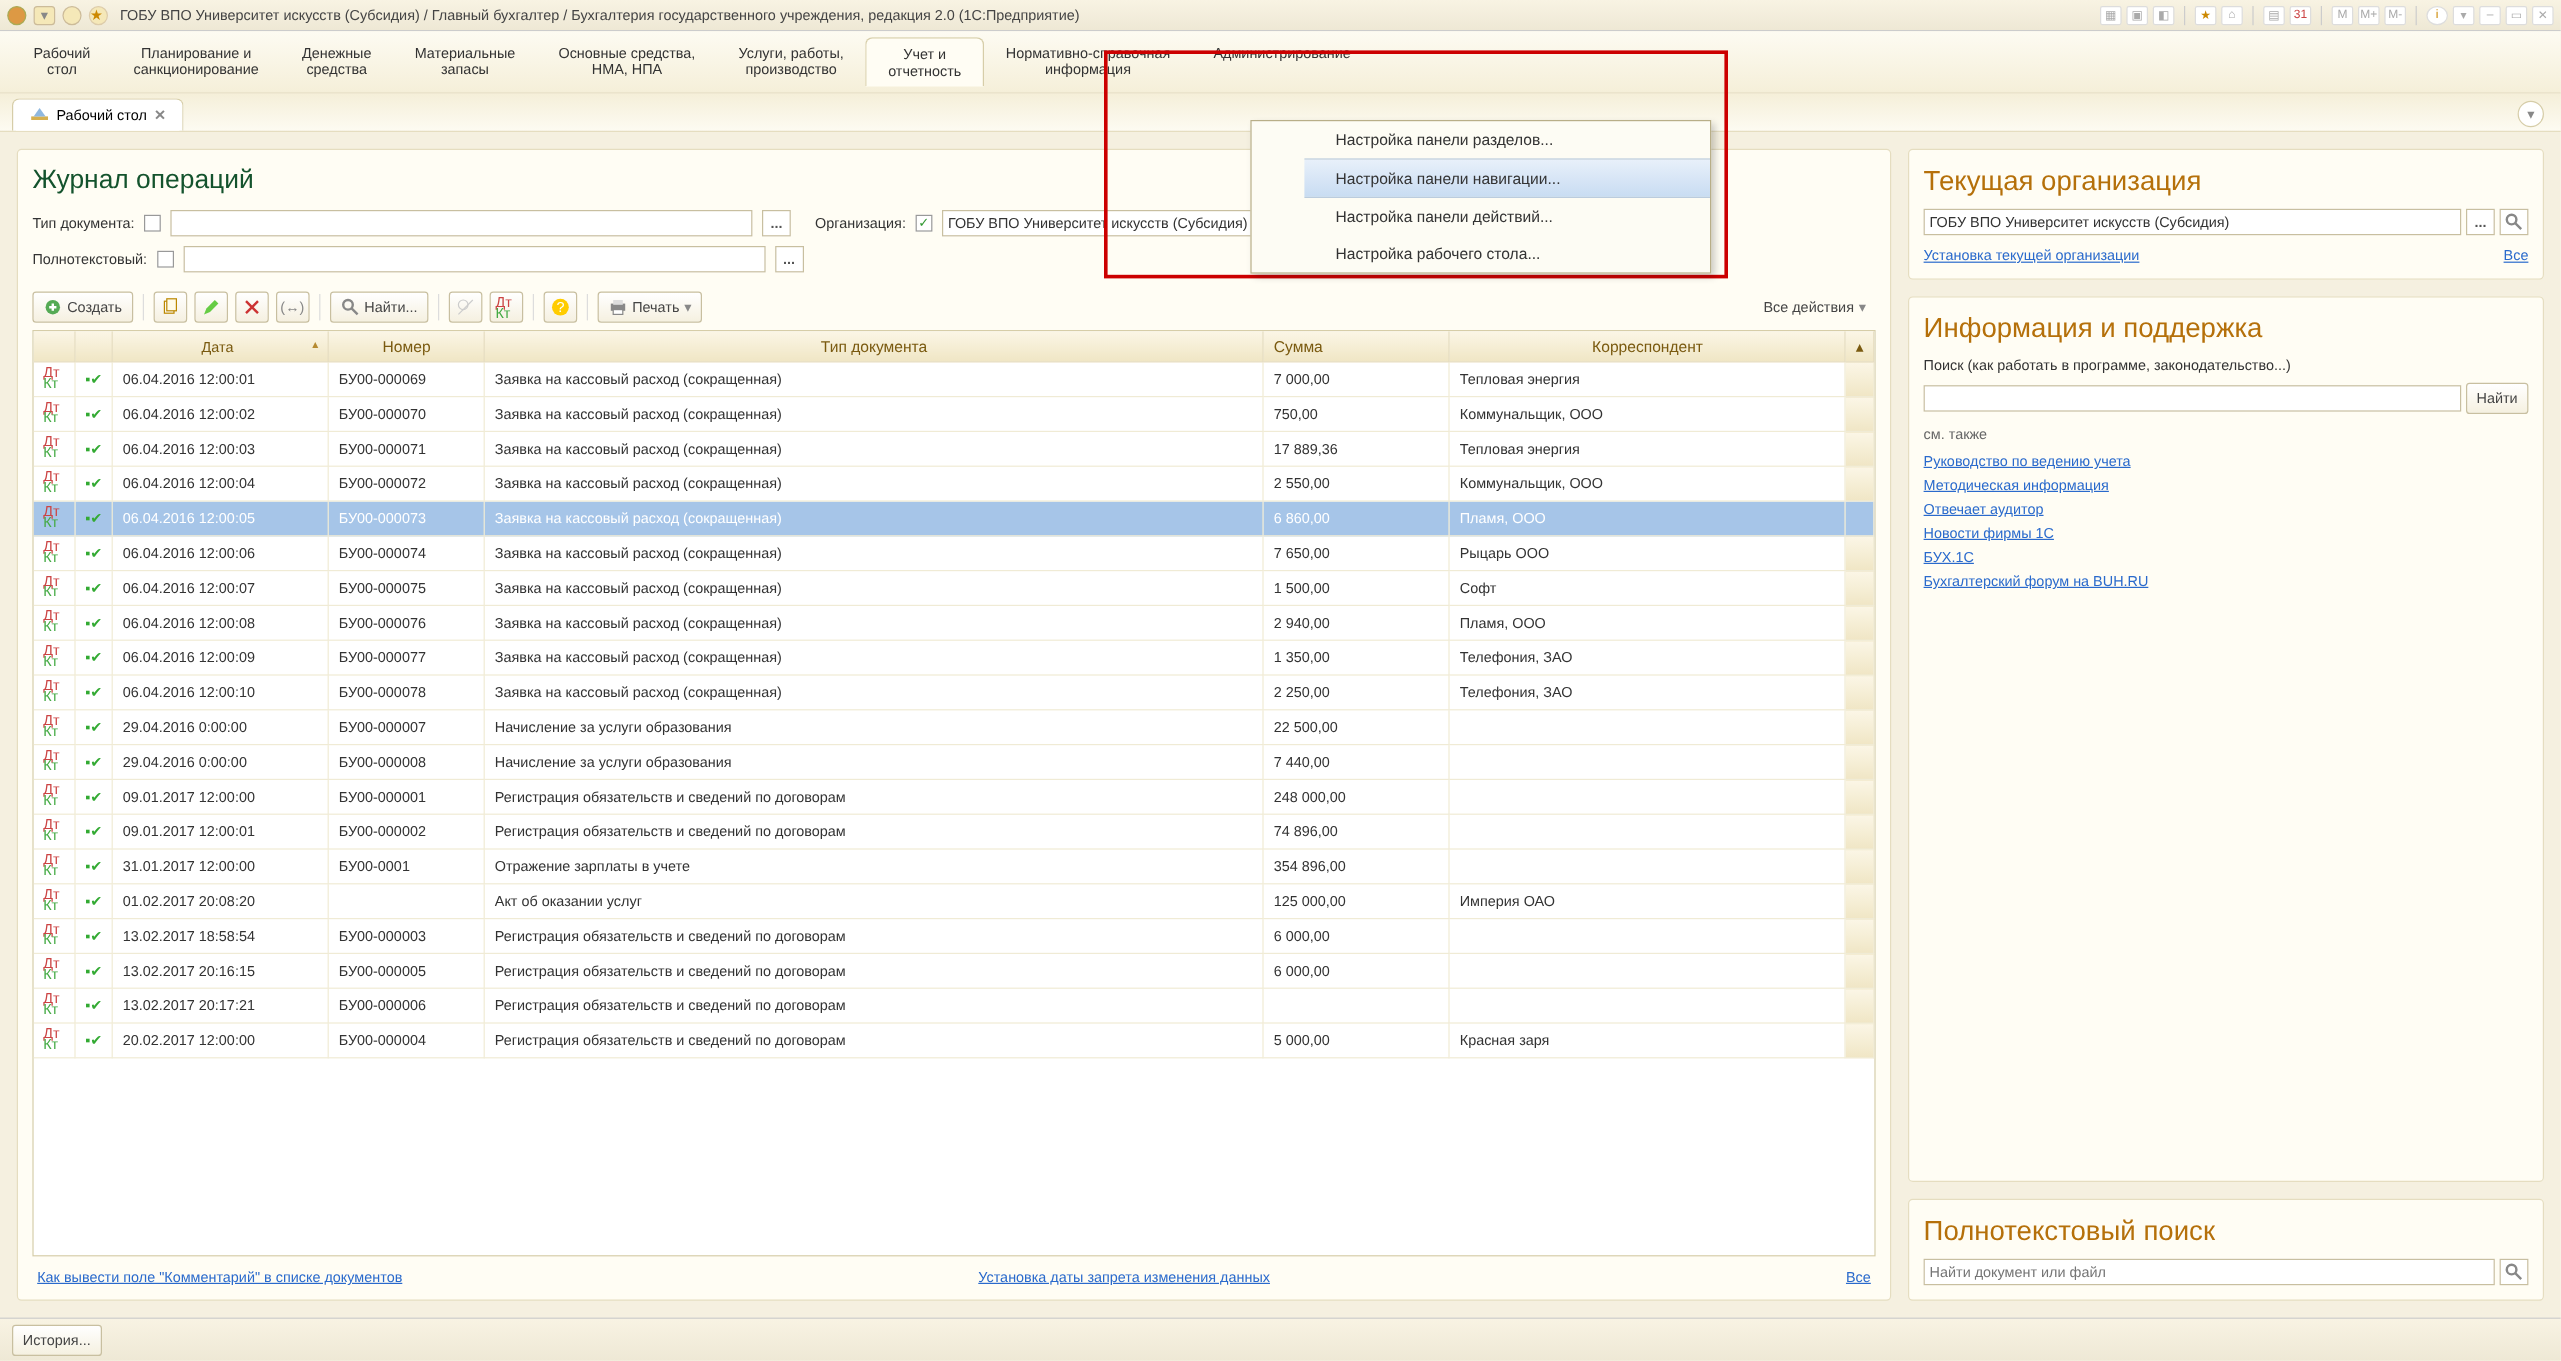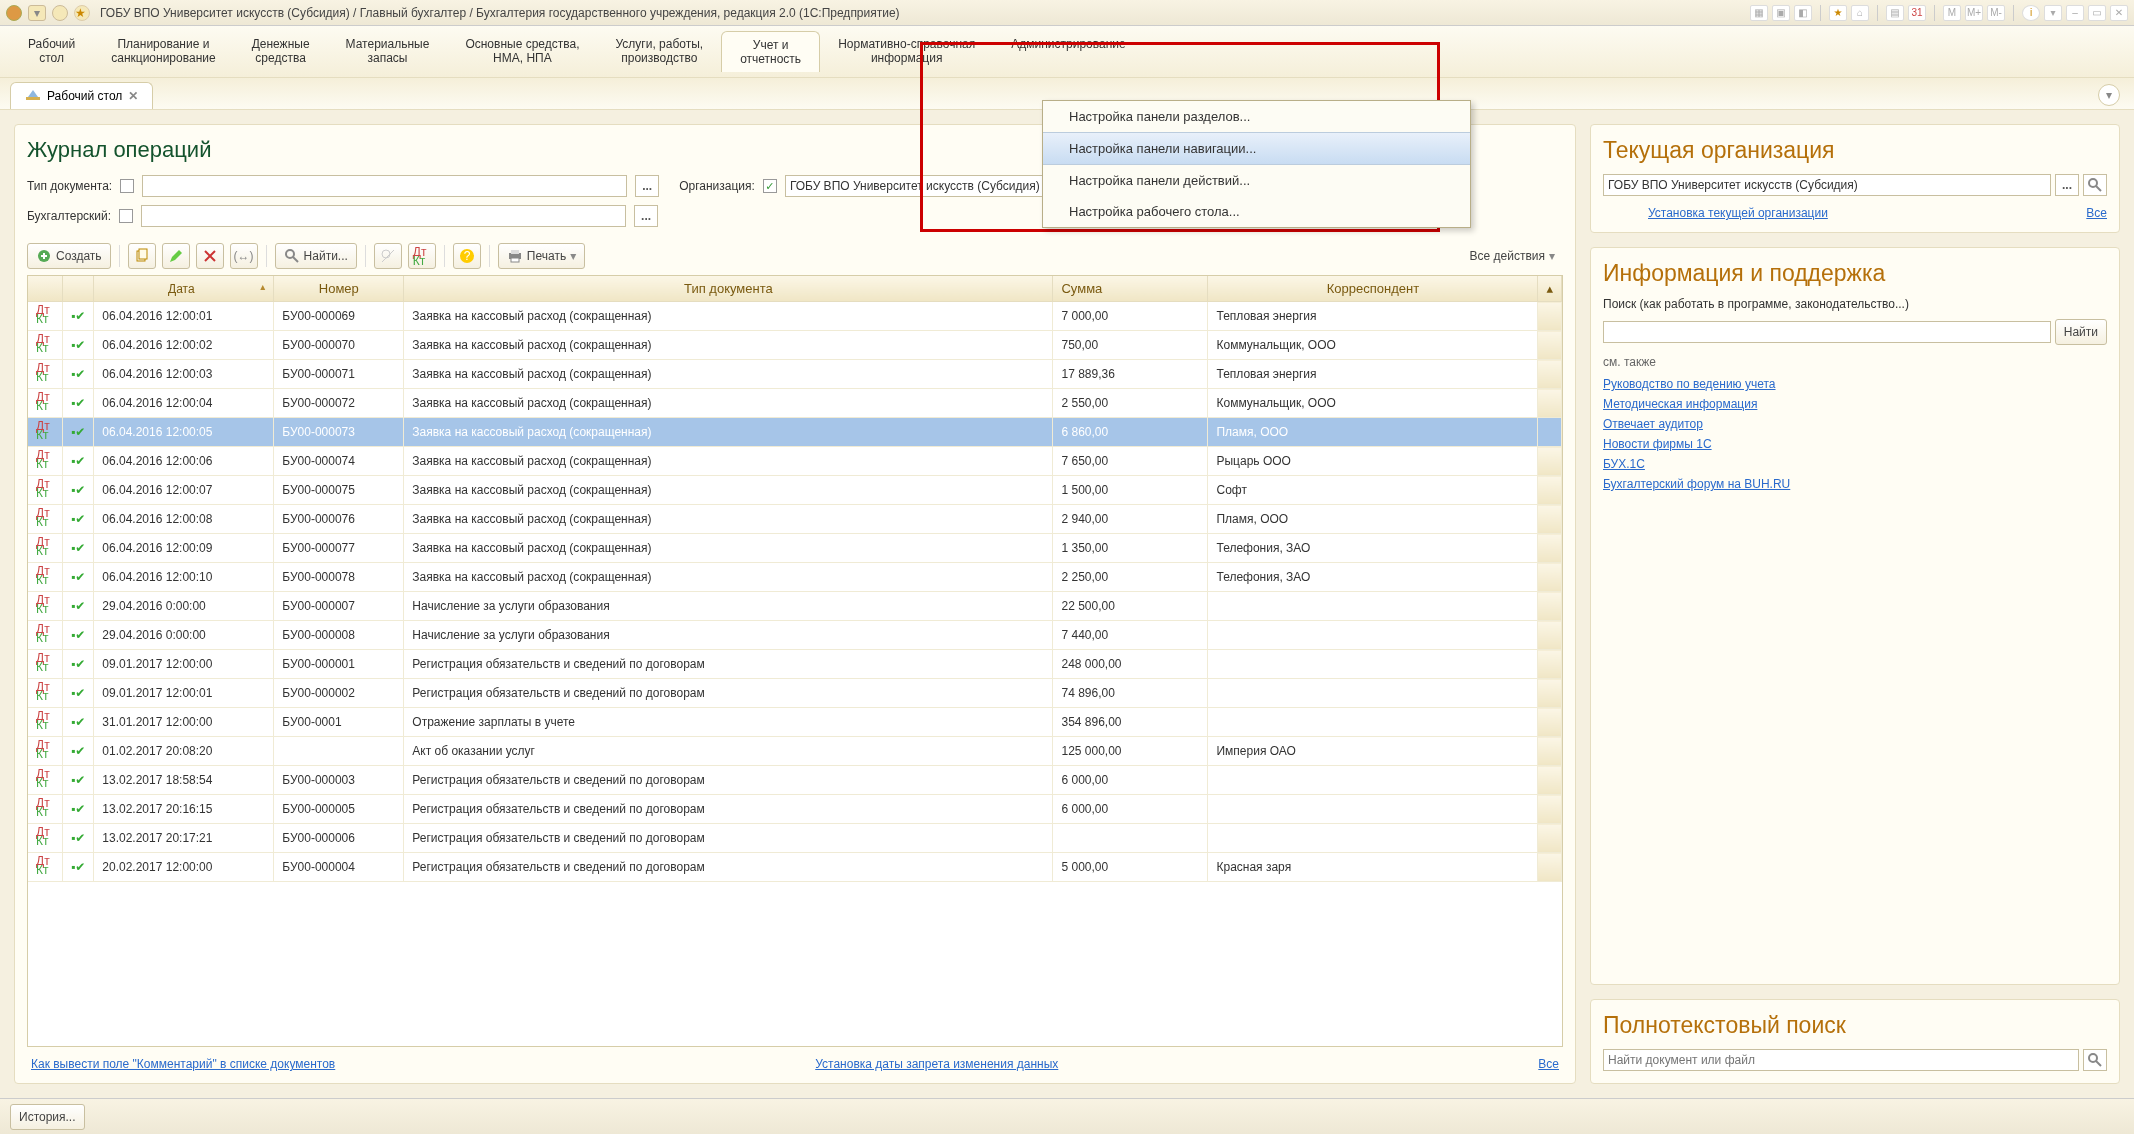--- a/index.html
+++ b/index.html
@@ -18,21 +18,21 @@
 
 
 .sectionbar { height: 52px; background: linear-gradient(#fdfbf2,#f5efd9); border-bottom: 1px solid #e5ddc0; display: flex; align-items: center; padding: 0 10px; gap: 0; position:relative;}
 .section-item { padding: 6px 18px; text-align: center; color: #333; cursor: pointer; font-size: 12px; line-height: 14px; white-space: pre-line; }
 .section-item.active { border: 1px solid #d6cda8; border-bottom:none; border-radius: 6px 6px 0 0; background:#fffdf4;}
 
 
 .annot-box { position:absolute; top:42px; left:920px; width:520px; height:190px; border:3px solid #c00; z-index:100; pointer-events:none;}
 
 
-.context-menu { position:absolute; top:100px; left:1042px; width:429px; background:#fdfcf4; border:1px solid #b8ae88; box-shadow: 3px 3px 6px rgba(0,0,0,0.2); z-index:101;}
+.context-menu { position:absolute; top:100px; left:1042px; width:384px; background:#fdfcf4; border:1px solid #b8ae88; box-shadow: 3px 3px 6px rgba(0,0,0,0.2); z-index:101;padding-left:44px;}
 .context-menu .cm-item { padding: 8px 26px; color:#333; cursor:pointer; font-size:13px;}
 .context-menu .cm-item.hl { background: linear-gradient(#e8f0fa, #c8dcf2); border-top:1px solid #bcd; border-bottom:1px solid #bcd;}
 
 
 .tabbar { height: 32px; background: linear-gradient(#f5efd9,#fdfbf2); display:flex; align-items:flex-end; padding: 0 10px; border-bottom:1px solid #e5ddc0; position:relative;}
 .tab { display:flex; align-items:center; gap:6px; padding: 5px 14px; background:#fff; border:1px solid #d6cda8; border-bottom:none; border-radius:6px 6px 0 0;}
 .tab .close { color:#888; cursor:pointer; font-weight:bold;}
 .tabbar .round-btn { position:absolute; right:14px; top:6px; width:22px; height:22px; border:1px solid #d6cda8; border-radius:50%; background:#fff; display:flex; align-items:center; justify-content:center; color:#888;}
 
 
@@ -71,21 +71,21 @@
 
 .bottom-links { display:flex; justify-content:space-between; padding:10px 4px 0;}
 .link { color:#2a6acc; text-decoration:underline; cursor:pointer; font-size:12px;}
 
 
 .block-title { color:#b5700a; font-size:23px; margin-bottom:10px;}
 .inline-input { display:flex; gap:4px; align-items:center;}
 .sq-btn { width:24px; height:22px; border:1px solid #c8bfa0; background:#fff; cursor:pointer; display:flex; align-items:center; justify-content:center;}
 .right-links { margin-top:8px;}
 .right-links .link { display:block; margin:6px 0;}
-.flex-between { display:flex; justify-content:space-between; align-items:flex-start;margin-left:45px;}
+.flex-between { display:flex; justify-content:space-between; align-items:flex-start;}
 .small-text { color:#666; font-size:12px; margin:10px 0 4px;}
 .placeholder { color:#aaa;}
 
 
 .statusbar { height:36px; background:linear-gradient(#f8f3e3,#eee8d5); border-top:1px solid #ccc; display:flex; align-items:center; padding:0 10px;}
 .statusbar .tbtn { height:26px;}
 
 .icon-svg { width:16px; height:16px;}
 </style>
 </head>
@@ -171,21 +171,21 @@
       <label>Тип документа:</label>
       <div class="chk"></div>
       <input class="input" style="width: 485px;">
       <div class="ellips-btn">...</div>
       <label style="margin-left:12px;">Организация:</label>
       <div class="chk on"></div>
       <input class="input" style="width: 475px;" value="ГОБУ ВПО Университет искусств (Субсидия)">
       <div class="ellips-btn">...</div>
     </div>
     <div class="filter-row">
-      <label>Бухгалтерский:</label>
+      <label>Полнотекстовый:</label>
       <div class="chk"></div>
       <input class="input" style="width: 485px;">
       <div class="ellips-btn">...</div>
     </div>
 
     <div class="toolbar">
       <div class="tbtn">
         <svg class="icon-svg" viewBox="0 0 16 16">
             <circle cx="8" cy="8" r="6" fill="#5a5"></circle>
             <path d="M8 5v6M5 8h6" stroke="#fff" stroke-width="2"></path>

